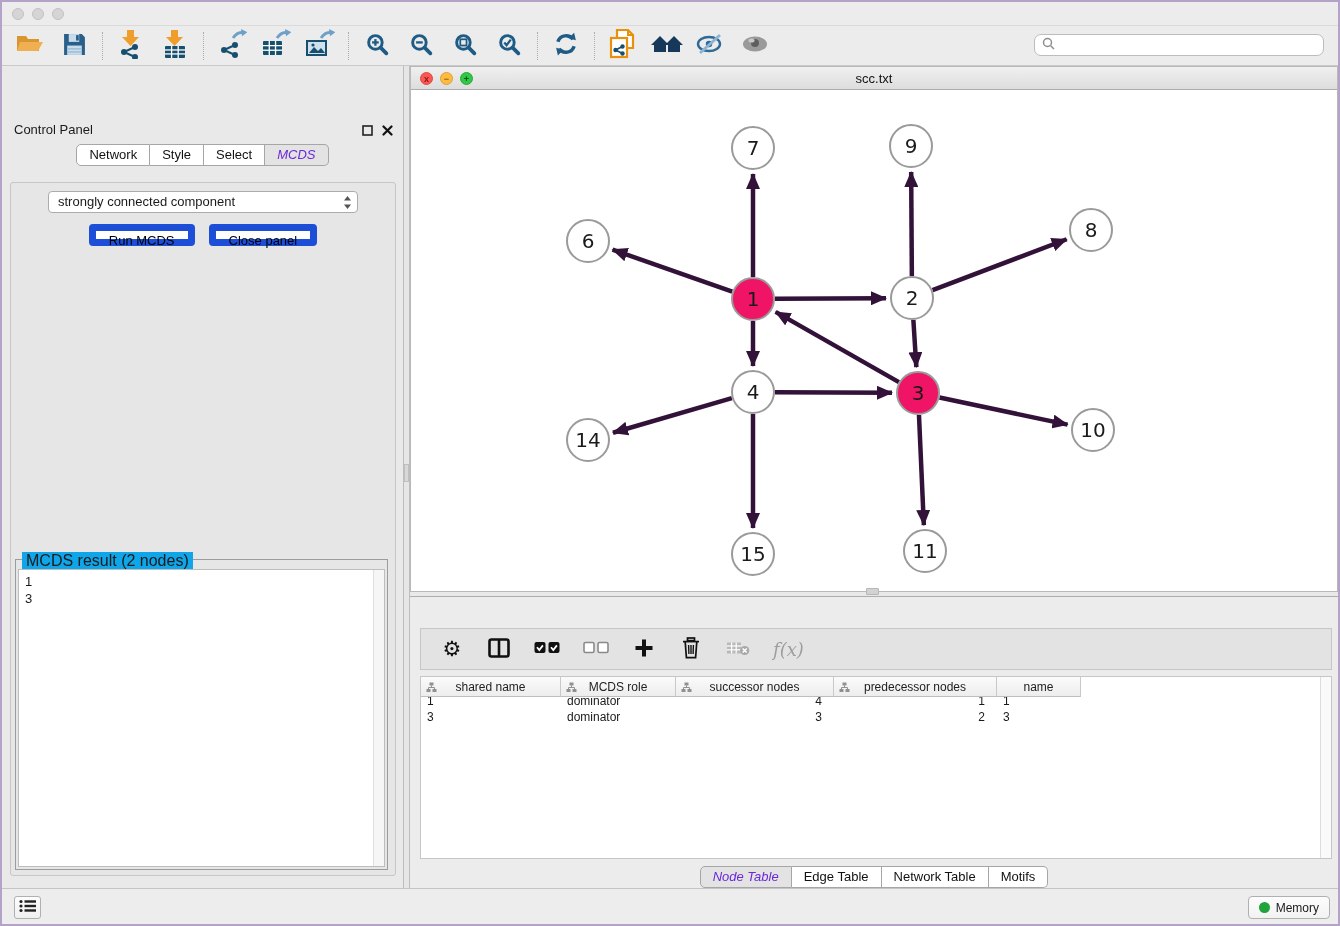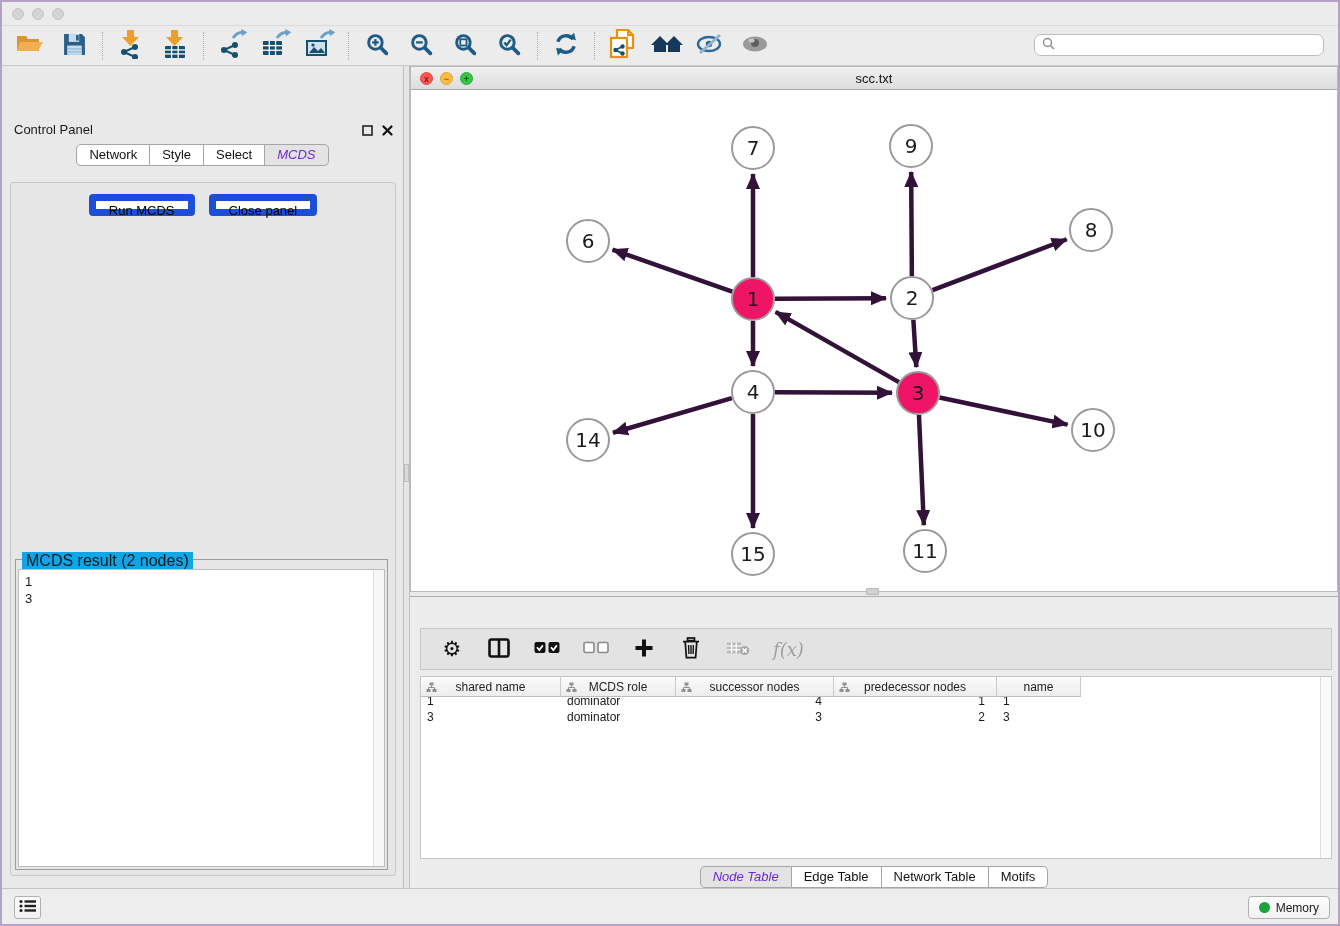--- a/index.html
+++ b/index.html
@@ -273,20 +273,27 @@
             </svg></span>
       </span>
     </div>
     <div class="seg-tabs" id="cp-tabs">
         <div class="seg">Network</div>
         <div class="seg">Style</div>
         <div class="seg">Select</div>
         <div class="seg sel">MCDS</div>
       </div>
     <div class="cp-body">
+      <div class="criterion-select">
+        <span>strongly connected component</span>
+        <span class="stepper"><svg width="9" height="15">
+              <path d="M4.5 1L8 5.6H1z" fill="#555"></path>
+              <path d="M4.5 14L1 9.4h7z" fill="#555"></path>
+            </svg></span>
+      </div>
       <div class="cp-buttons">
         <button class="push-btn">Run MCDS</button>
         <button class="push-btn">Close panel</button>
       </div>
       <div class="result-box">
         <span class="result-legend">MCDS result (2 nodes)</span>
         <div class="result-area">
           <div class="result-text" id="result-text">1
 3</div>
           <div class="result-scroll"></div>

